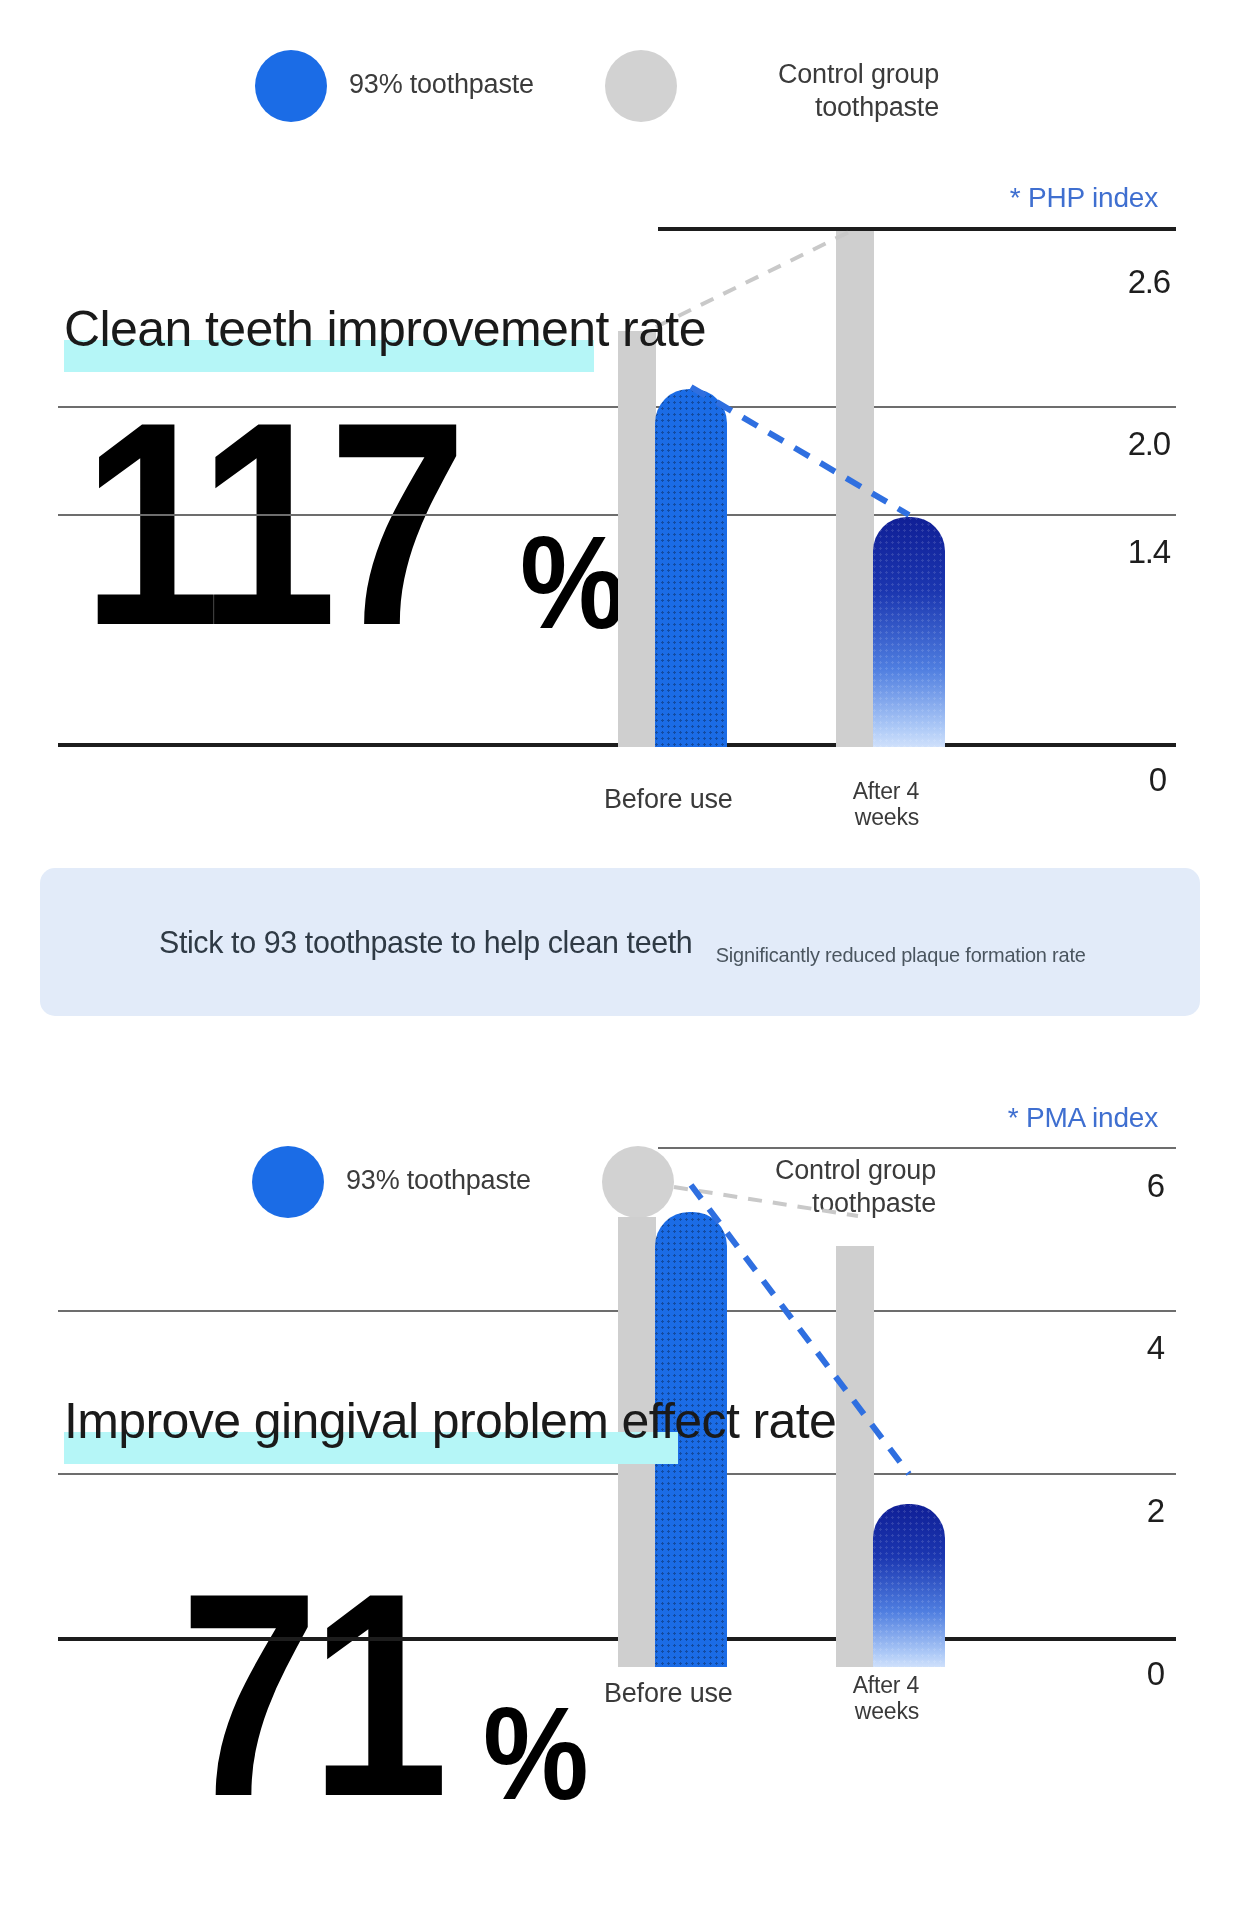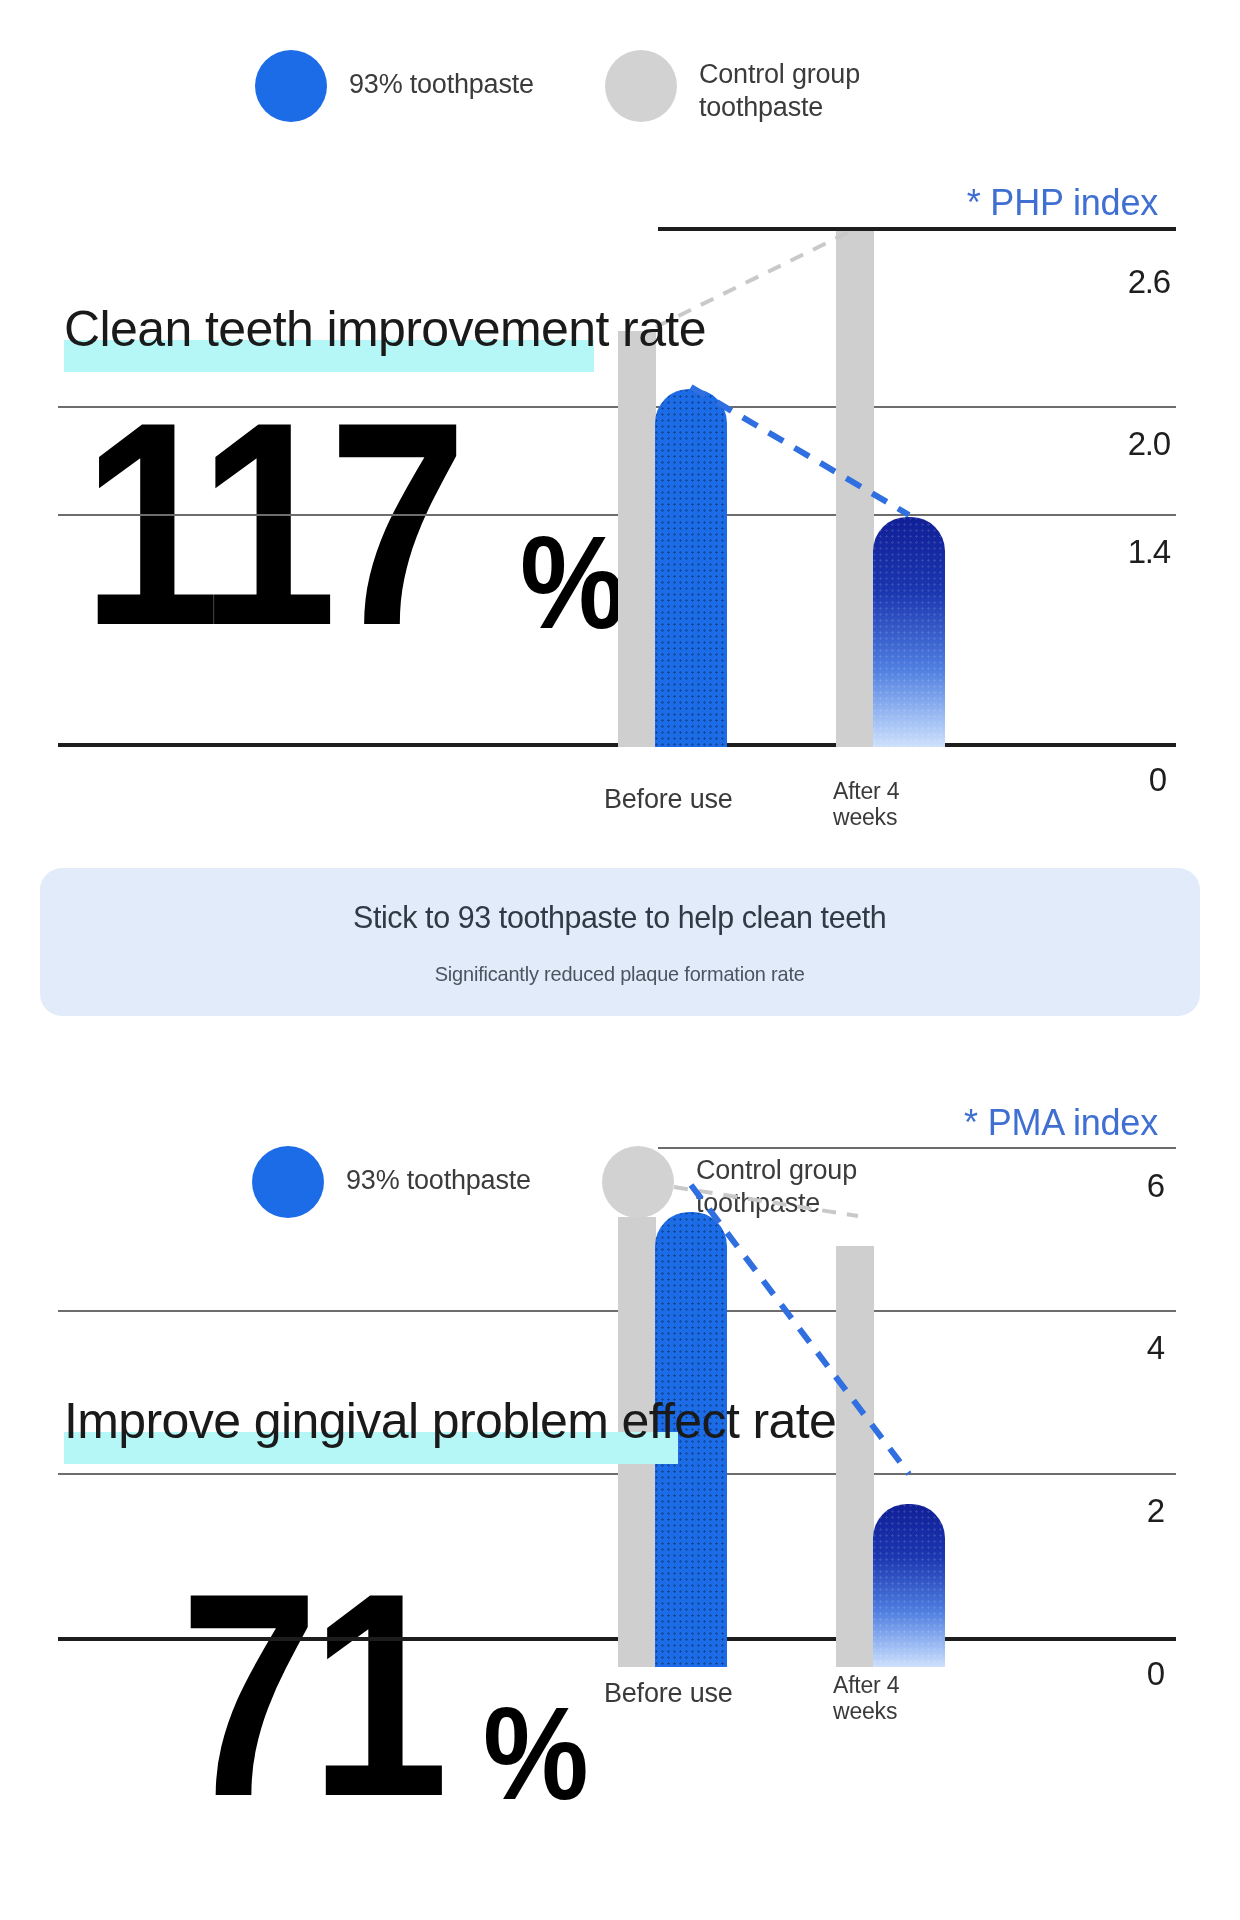--- a/index.html
+++ b/index.html
@@ -3,21 +3,21 @@
 <meta charset="utf-8">
 <style>
   * { box-sizing: border-box; margin: 0; padding: 0; }
   html, body {
     width: 1240px;
     height: 1920px;
     background: #ffffff;
     font-family: "Liberation Sans", sans-serif;
     overflow: hidden;
   }
-  .page { position: relative; width: 1240px; height: 1734px; }
+  .page { position: relative; width: 1240px; height: 1734px; text-align: right; }
 
   
   .section { position: relative; width: 1240px; }
 
   
   .legend {
     position: absolute;
     display: flex;
     align-items: flex-start;
   }
@@ -73,21 +73,21 @@
     transform: scaleX(0.9);
     transform-origin: left bottom;
     margin-bottom: 6px;
   }
 
   
   .chart { position: absolute; }
   .chart-note {
     position: absolute;
     right: 0;
-    font-size: 36px;
+    font-size: 28px;
     color: #3f6fd0;
     letter-spacing: -0.2px;
     white-space: nowrap;
   }
   .plot { position: absolute; }
   .gridline { position: absolute; left: 0; right: 0; background: #585858; }
   .gridline.major { height: 4px; background: #1d1d1d; }
   .gridline.minor { height: 2px; background: #6d6d6d; }
   .axis-label {
     position: absolute;
@@ -117,23 +117,23 @@
     color: #3a3a3a;
     letter-spacing: -0.2px;
     line-height: 1.14;
     margin-top: 23px;
   }
 
   
   .banner {
     position: absolute;
     background: #e2ebf9;
-    border-radius: 22px;
+    border-radius: 15px;
     display: flex;
-    flex-direction: column;
+    flex-direction: row;
     align-items: center;
     justify-content: center;
   }
   .banner-title {
     font-size: 32px;
     color: #2f3a45;
     letter-spacing: -0.4px;
     transform: scaleX(0.95);
   }
   .banner-sub {

